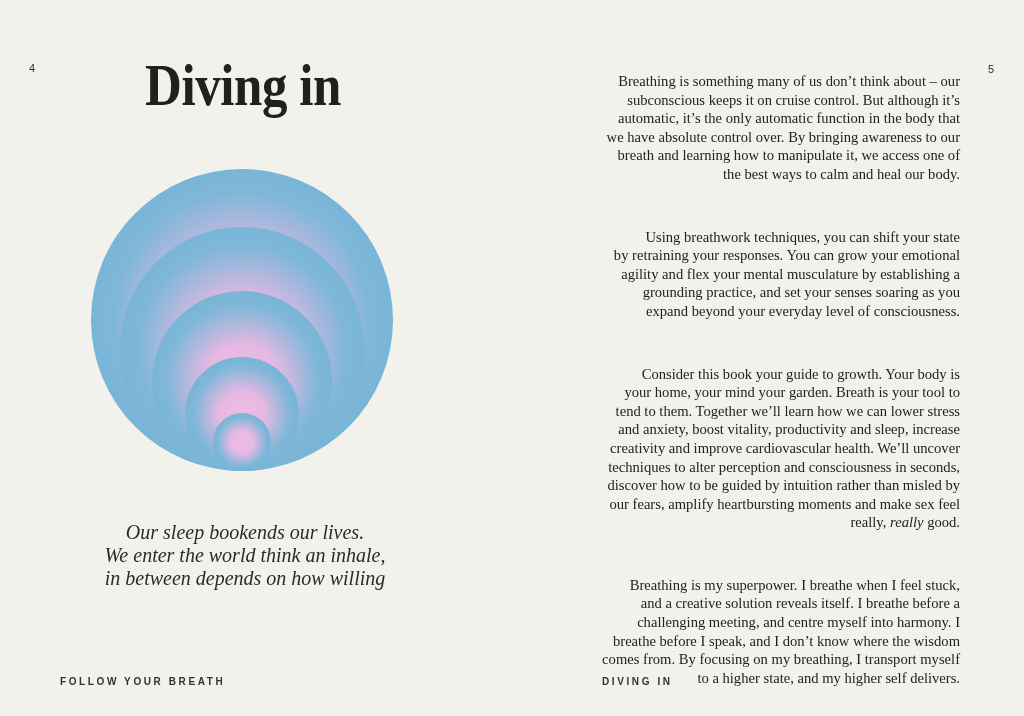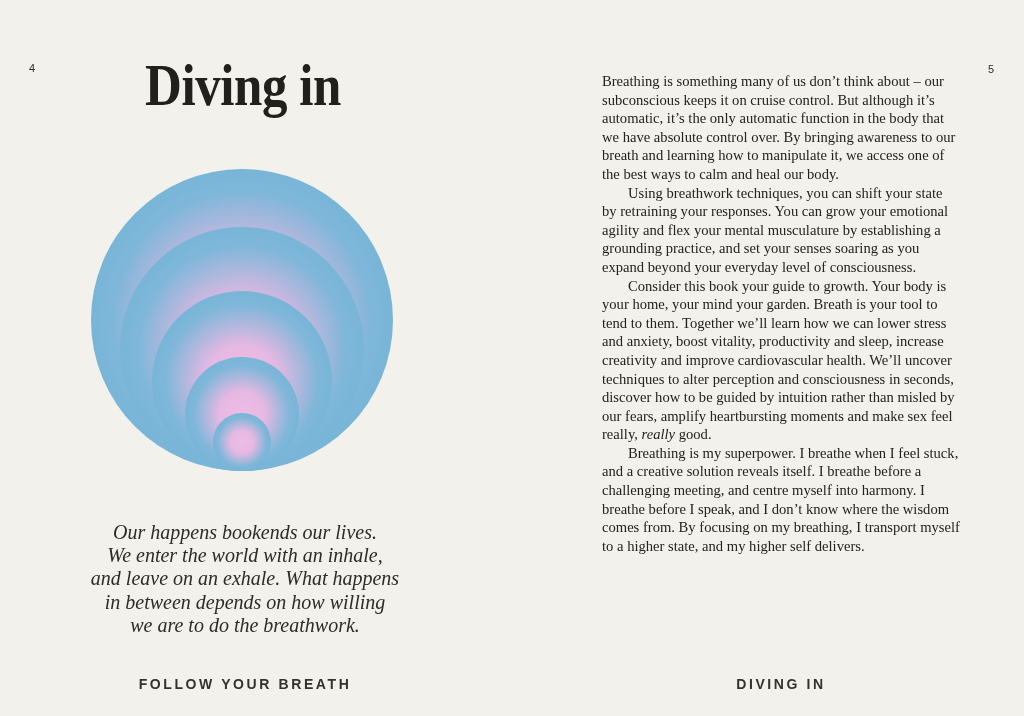--- a/index.html
+++ b/index.html
@@ -77,35 +77,34 @@
   }
 
   .body-text {
     position: absolute;
     left: 90px; top: 72px;
     width: 358px;
     font-family: "Liberation Serif", serif;
     font-size: 14.6px;
     line-height: 18.6px;
     color: #24221e;
-    text-align: left;
+    text-align: right;
   }
   .body-text p { margin: 0; }
-  .body-text p.indent { text-indent: 26px; }
+  .body-text p.indent { text-indent: 26px; margin-top: 44px; }
   .body-text em { }
 
   .running-footer {
     position: absolute;
     top: 676px;
     font-family: "Liberation Sans", sans-serif;
     font-weight: bold;
-    font-size: 14px;
+    font-size: 10px;
     letter-spacing: 2.6px;
     color: #34322d;
-    text-align: center;
   }
   .running-footer.fl { left: 60px;  width: 370px; }
   .running-footer.fr { left: 90px;  width: 358px; }
 </style>
 </head>
 <body>
 
 <div class="spread">
 
   <div class="page left">
@@ -115,25 +114,23 @@
 
     <div class="circles">
       <div class="circle c1"></div>
       <div class="circle c2"></div>
       <div class="circle c3"></div>
       <div class="circle c4"></div>
       <div class="circle c5"></div>
     </div>
 
     <div class="quote">
-      <div>Our happens bookends our lives.</div>
-      <div>We enter the world with an inhale,</div>
-      <div>and leave on an exhale. What happens</div>
+      <div>Our sleep bookends our lives.</div>
+      <div>We enter the world think an inhale,</div>
       <div>in between depends on how willing</div>
-      <div>we are to do the breathwork.</div>
     </div>
 
     <div class="running-footer fl">FOLLOW YOUR BREATH</div>
   </div>
 
   <div class="page right">
     <div class="pagenum pn-right">5</div>
 
     <div class="body-text">
         <p class=""><span>Breathing is something many of us don’t think about – our subconscious keeps it on cruise control. But although it’s automatic, it’s the only automatic function in the body that we have absolute control over. By bringing awareness to our breath and learning how to manipulate it, we access one of the best ways to calm and heal our body.</span></p>

